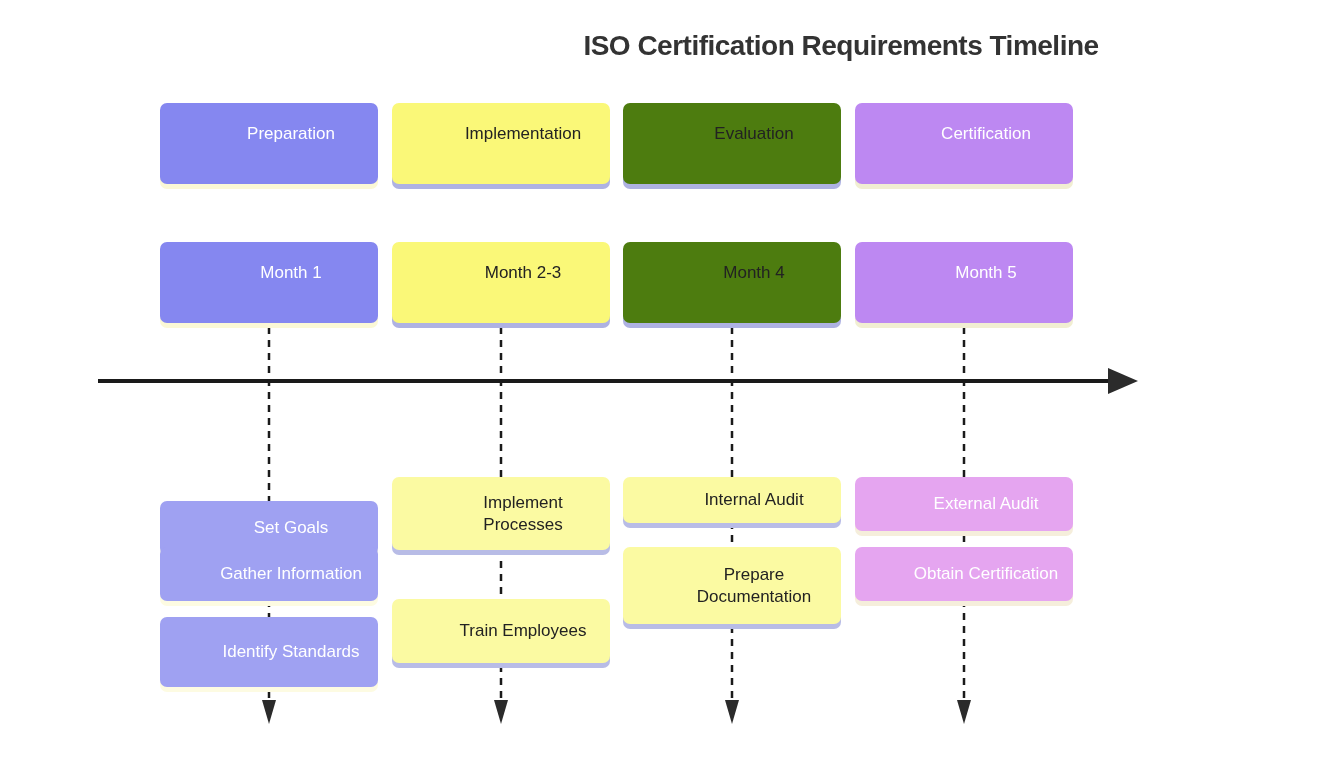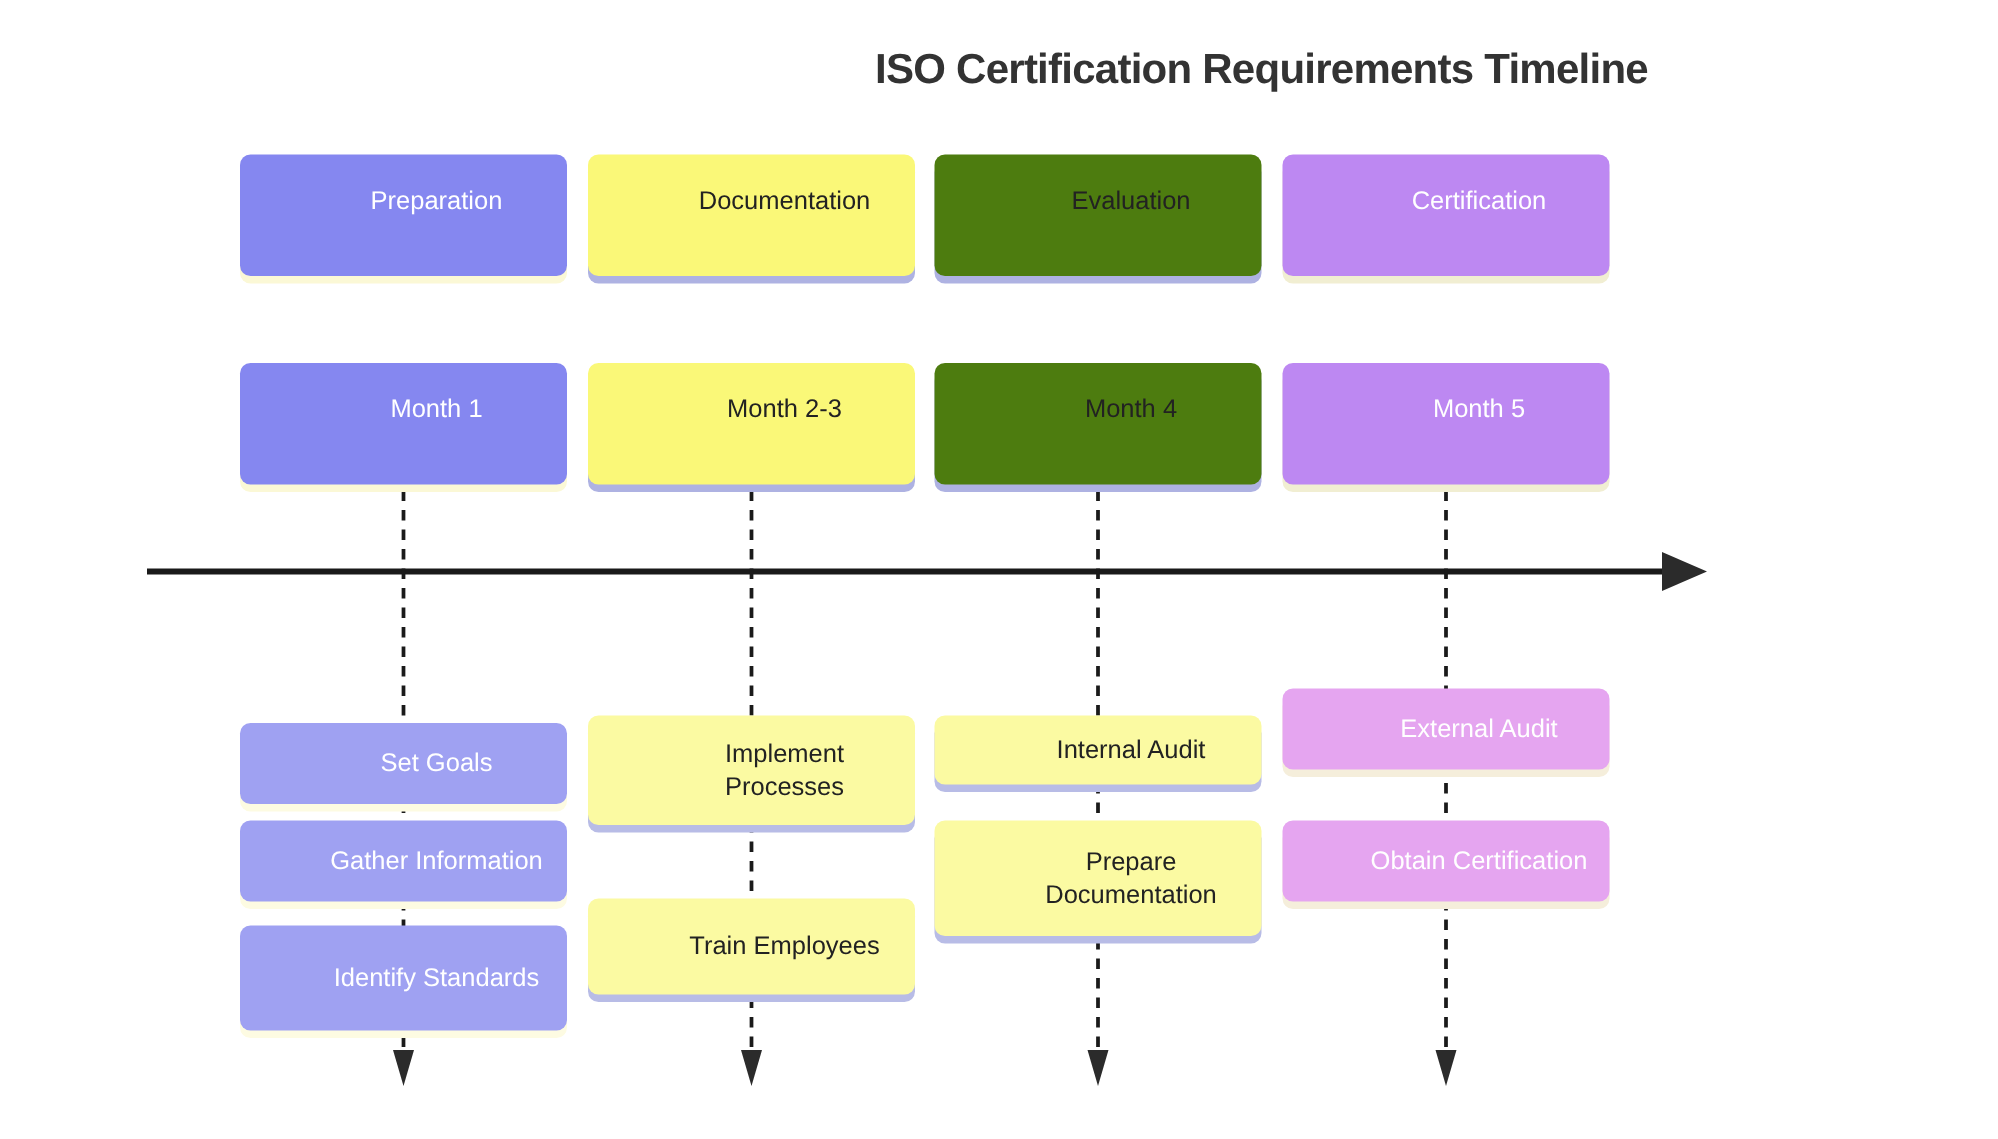--- a/index.html
+++ b/index.html
@@ -39,28 +39,28 @@
     box-sizing:border-box;
     padding-left:44px;
   }
   .label{display:inline-block;}
   
   .col1{left:160px;} .col2{left:392px;} .col3{left:623px;} .col4{left:855px;}
   
   .row-phase{top:103px;height:81px;padding-bottom:20px;}
   .row-month{top:242px;height:81px;padding-bottom:20px;}
   
-  .c1-t1{top:482px;height:54px;}
+  .c1-t1{top:501px;height:54px;}
   .c1-t2{top:547px;height:54px;}
   .c1-t3{top:617px;height:70px;}
   .c2-t1{top:477px;height:73px;}
   .c2-t2{top:599px;height:64px;}
   .c3-t1{top:477px;height:46px;}
   .c3-t2{top:547px;height:77px;}
-  .c4-t1{top:459px;height:54px;}
+  .c4-t1{top:477px;height:54px;}
   .c4-t2{top:547px;height:54px;}
   
   .c2-t1 .label{max-width:120px;}
   .c3-t2 .label{max-width:140px;}
   
   .fill-purple      {background:#8587f0;color:#ffffff;box-shadow:0 5px 0 #fbf8d6;}
   .fill-purple-light{background:#9fa1f2;color:#ffffff;box-shadow:0 5px 0 #fdfbe2;}
   .fill-yellow      {background:#faf878;color:#222222;box-shadow:0 5px 0 #aeb2e2;}
   .fill-yellow-light{background:#fbfaa2;color:#222222;box-shadow:0 5px 0 #b8bce6;}
   .fill-green       {background:#4d7c0f;color:#222222;box-shadow:0 5px 0 #aeb2e2;}
@@ -86,21 +86,21 @@
     <line x1="732" y1="327" x2="732" y2="700" stroke="#1a1a1a" stroke-width="2.5" stroke-dasharray="7 6"></line>
     <polygon points="725,700 739,700 732,724" fill="#2b2b2b"></polygon>
     <line x1="964" y1="327" x2="964" y2="700" stroke="#1a1a1a" stroke-width="2.5" stroke-dasharray="7 6"></line>
     <polygon points="957,700 971,700 964,724" fill="#2b2b2b"></polygon>
   </svg>
 
   <div class="box col1 row-phase fill-purple">
     <span class="label">Preparation</span>
   </div>
   <div class="box col2 row-phase fill-yellow">
-    <span class="label">Documentation</span>
+    <span class="label">Implementation</span>
   </div>
   <div class="box col3 row-phase fill-green">
     <span class="label">Evaluation</span>
   </div>
   <div class="box col4 row-phase fill-violet">
     <span class="label">Certification</span>
   </div>
 
   <div class="box col1 row-month fill-purple">
     <span class="label">Month 1</span>

